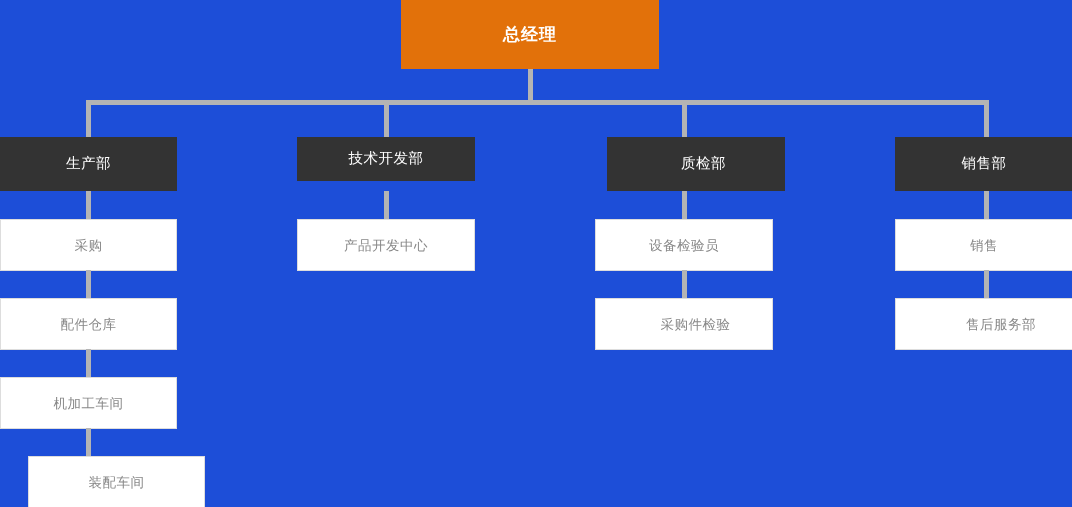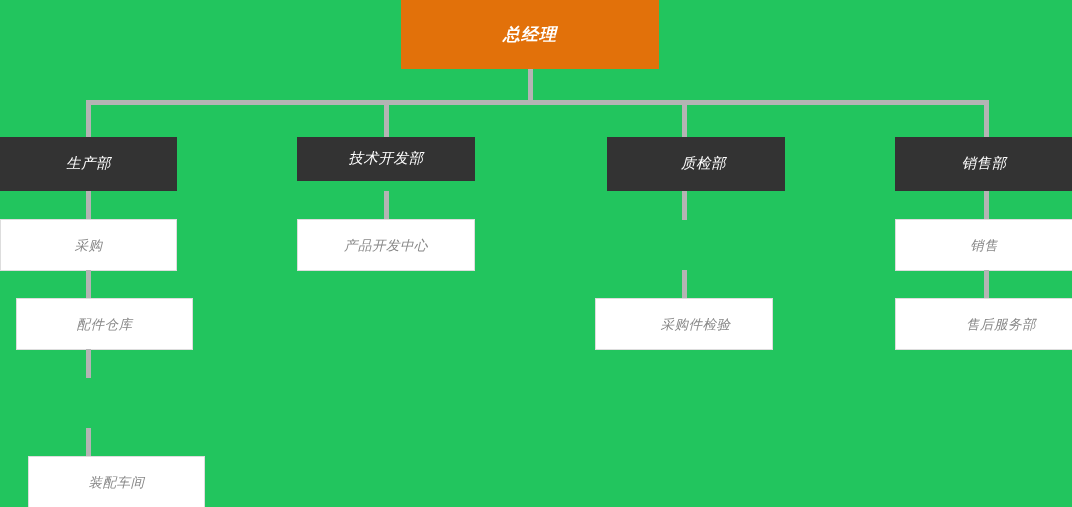--- a/index.html
+++ b/index.html
@@ -10,22 +10,21 @@
   body {
     font-family: "DejaVu Sans", "Liberation Sans", sans-serif;
     width: 1072px;
     height: 507px;
     overflow: hidden;
   }
   #org-chart {
     position: relative;
     width: 1072px;
     height: 507px;
-    background: #22c55e;
-    font-style: italic;
+    background: #1d4ed8;
   }
 
   
   .node {
     position: absolute;
     box-sizing: border-box;
     display: flex;
     align-items: center;
     justify-content: center;
     text-align: center;
@@ -97,37 +96,43 @@
   <div class="node node-dept" style="left:895px; top:137px; width:178px; height:54px;">
     <span>销售部</span>
   </div>
 
   <div class="conn conn-v" style="left:86px; top:191px; height:29px;"></div>
   <div class="node node-sub" style="left:0px; top:219px; width:177px; height:52px;">
     <span>采购</span>
   </div>
 
   <div class="conn conn-v" style="left:86px; top:270px; height:29px;"></div>
-  <div class="node node-sub" style="left:0px; top:298px; width:177px; height:52px;margin-left:16px;">
+  <div class="node node-sub" style="left:0px; top:298px; width:177px; height:52px;">
     <span>配件仓库</span>
   </div>
 
   <div class="conn conn-v" style="left:86px; top:349px; height:29px;"></div>
+  <div class="node node-sub" style="left:0px; top:377px; width:177px; height:52px;">
+    <span>机加工车间</span>
+  </div>
 
   <div class="conn conn-v" style="left:86px; top:428px; height:29px;"></div>
   <div class="node node-sub" style="left:0px; top:456px; width:177px; height:52px;margin-left:28px;">
     <span>装配车间</span>
   </div>
 
   <div class="conn conn-v" style="left:384px; top:191px; height:29px;"></div>
   <div class="node node-sub" style="left:297px; top:219px; width:178px; height:52px;">
     <span>产品开发中心</span>
   </div>
 
   <div class="conn conn-v" style="left:682px; top:191px; height:29px;"></div>
+  <div class="node node-sub" style="left:595px; top:219px; width:178px; height:52px;">
+    <span>设备检验员</span>
+  </div>
 
   <div class="conn conn-v" style="left:682px; top:270px; height:29px;"></div>
   <div class="node node-sub" style="left:595px; top:298px; width:178px; height:52px;padding-left:23px;">
     <span>采购件检验</span>
   </div>
 
   <div class="conn conn-v" style="left:984px; top:191px; height:29px;"></div>
   <div class="node node-sub" style="left:895px; top:219px; width:178px; height:52px;">
     <span>销售</span>
   </div>

